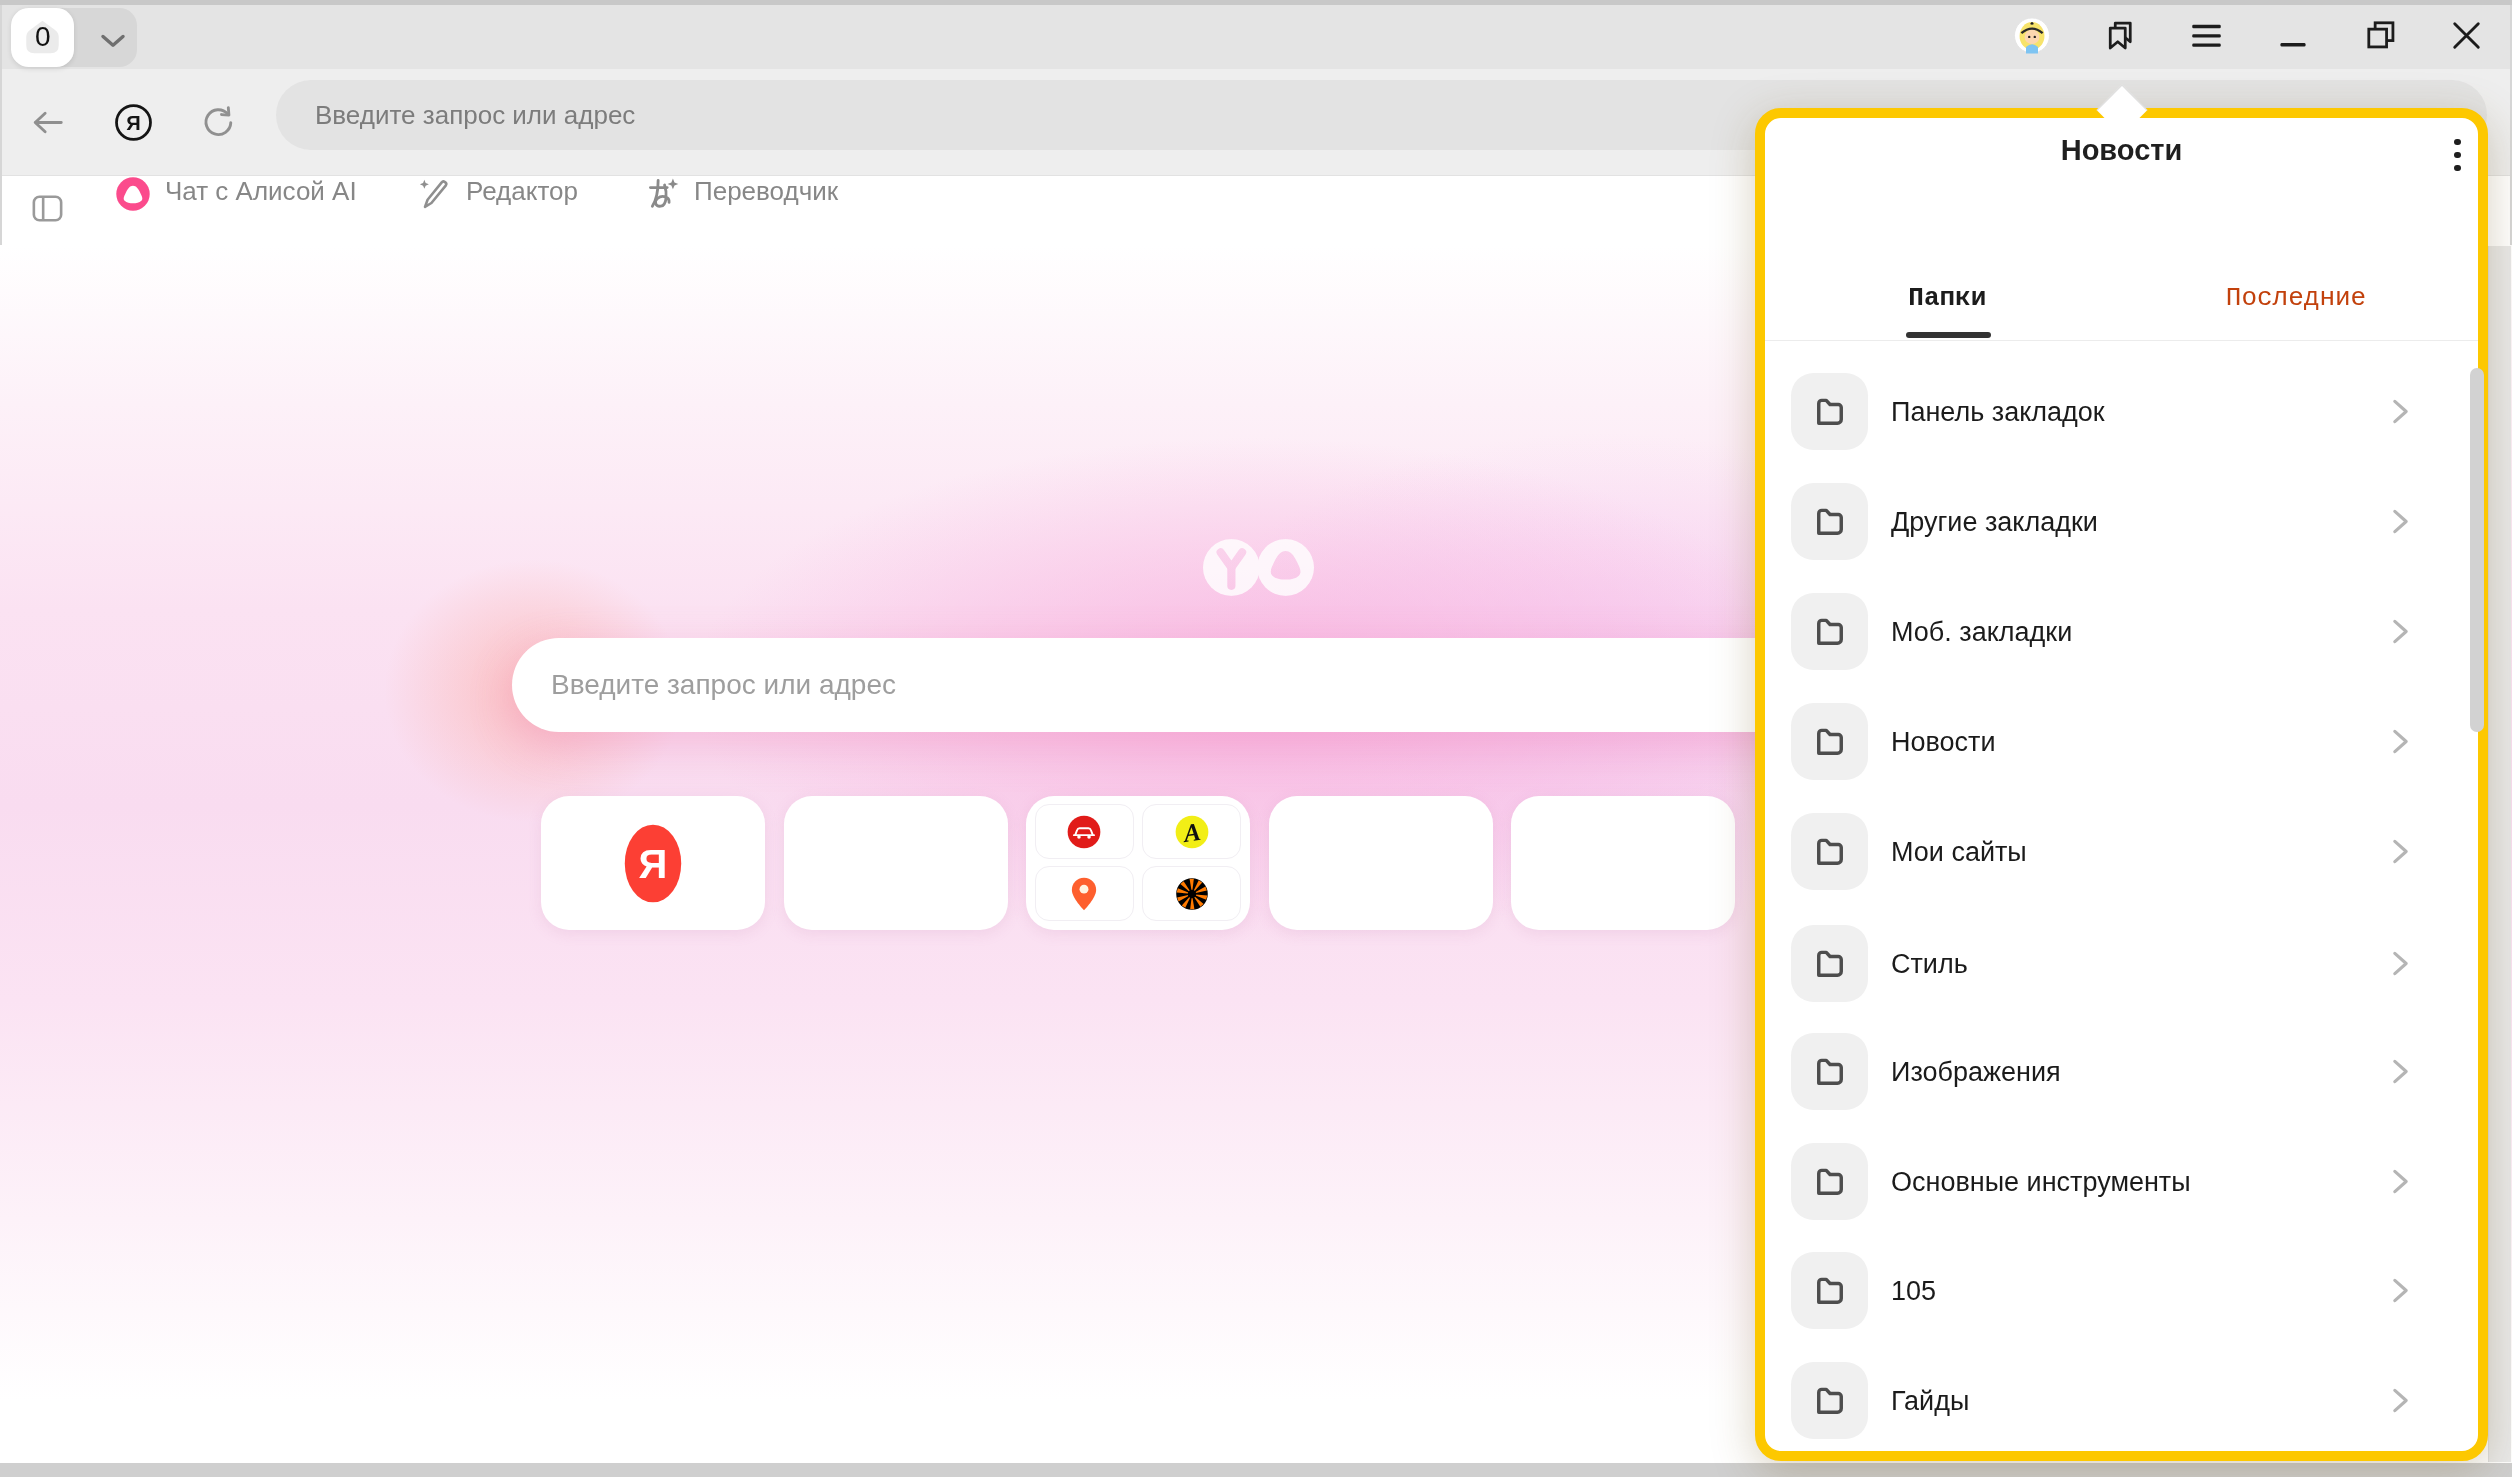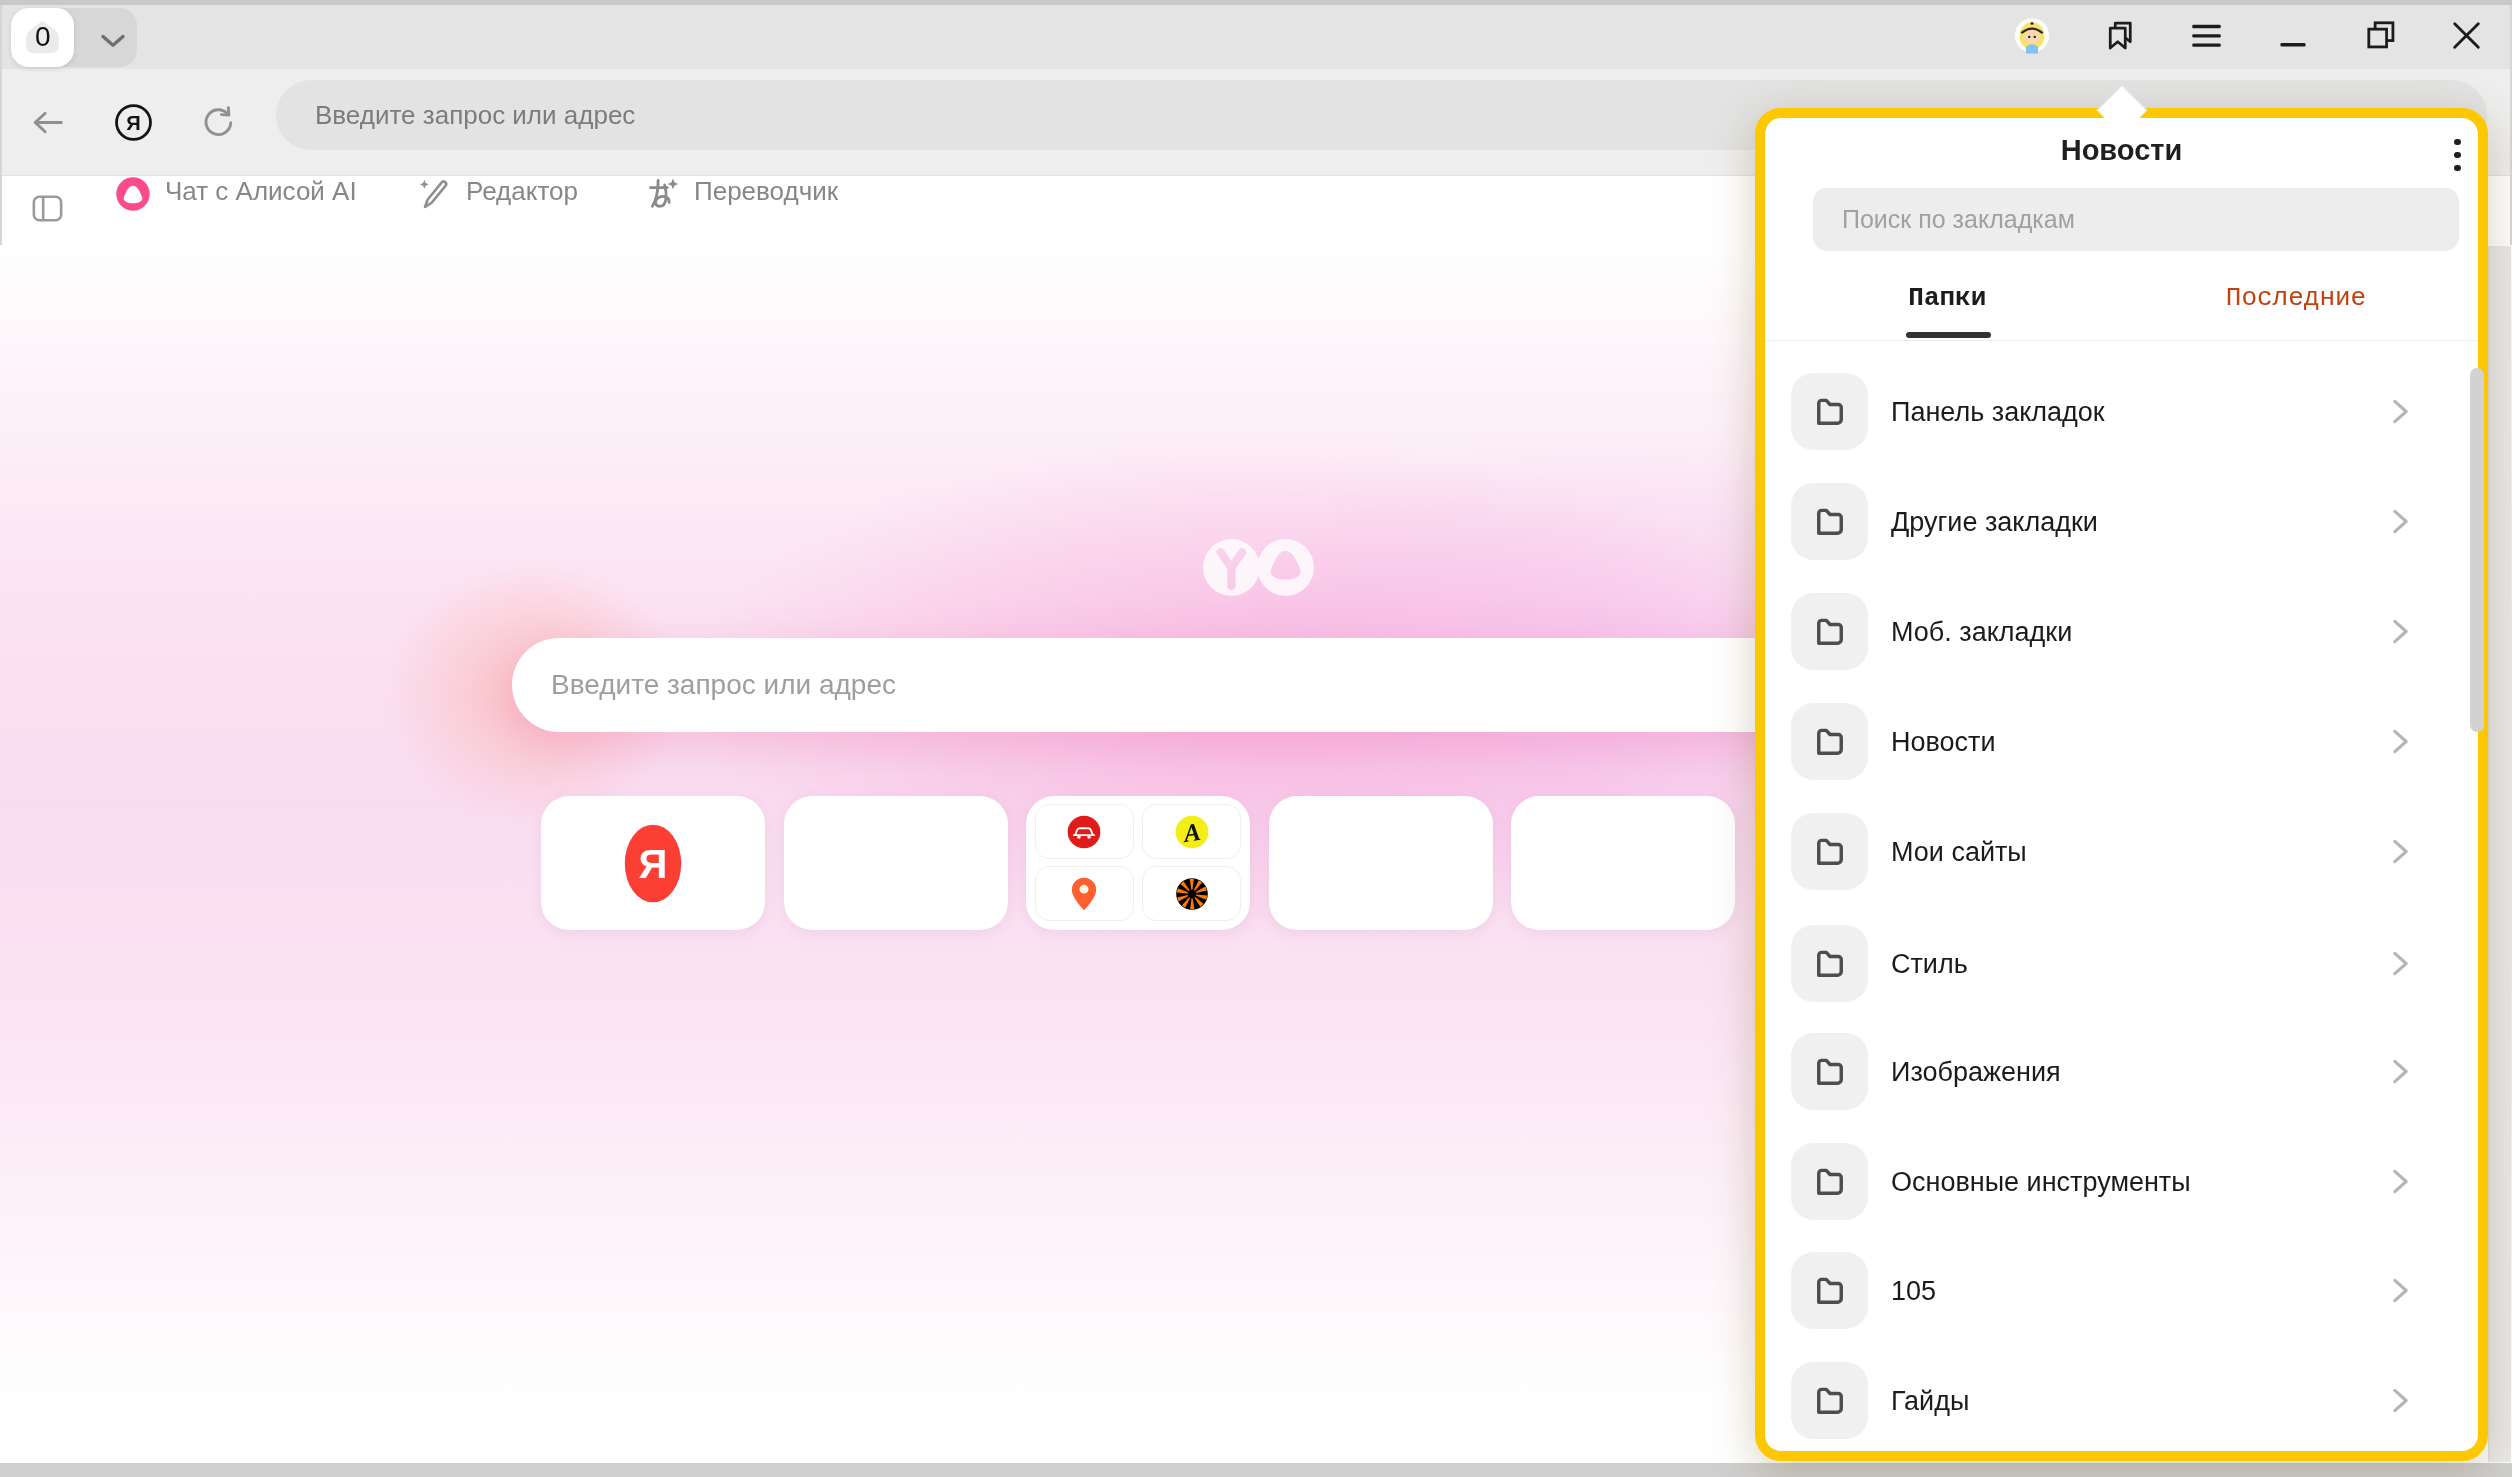--- a/index.html
+++ b/index.html
@@ -294,21 +294,20 @@
   </div>
 
   <div class="abs" id="notch"></div>
   <div class="abs" id="panel">
     <div class="abs" id="ptitle">Новости</div>
     <div class="abs" id="kebab">
         <i></i>
         <i></i>
         <i></i>
       </div>
-    <input class="abs" id="psearch" placeholder="Поиск по закладкам" style="">
     <div class="abs ptab" id="ptab-folders">Папки</div>
     <div class="abs ptab" id="ptab-recent">Последние</div>
     <div class="abs" id="tabline"></div>
     <div class="abs" id="pdivider"></div>
 
     <div class="abs" id="plist">
       <div class="frow" style="top:13px">
         <span class="ficon">
             <svg width="36" height="36" viewBox="0 0 58 58">
               <use href="#sym-folder"></use>

